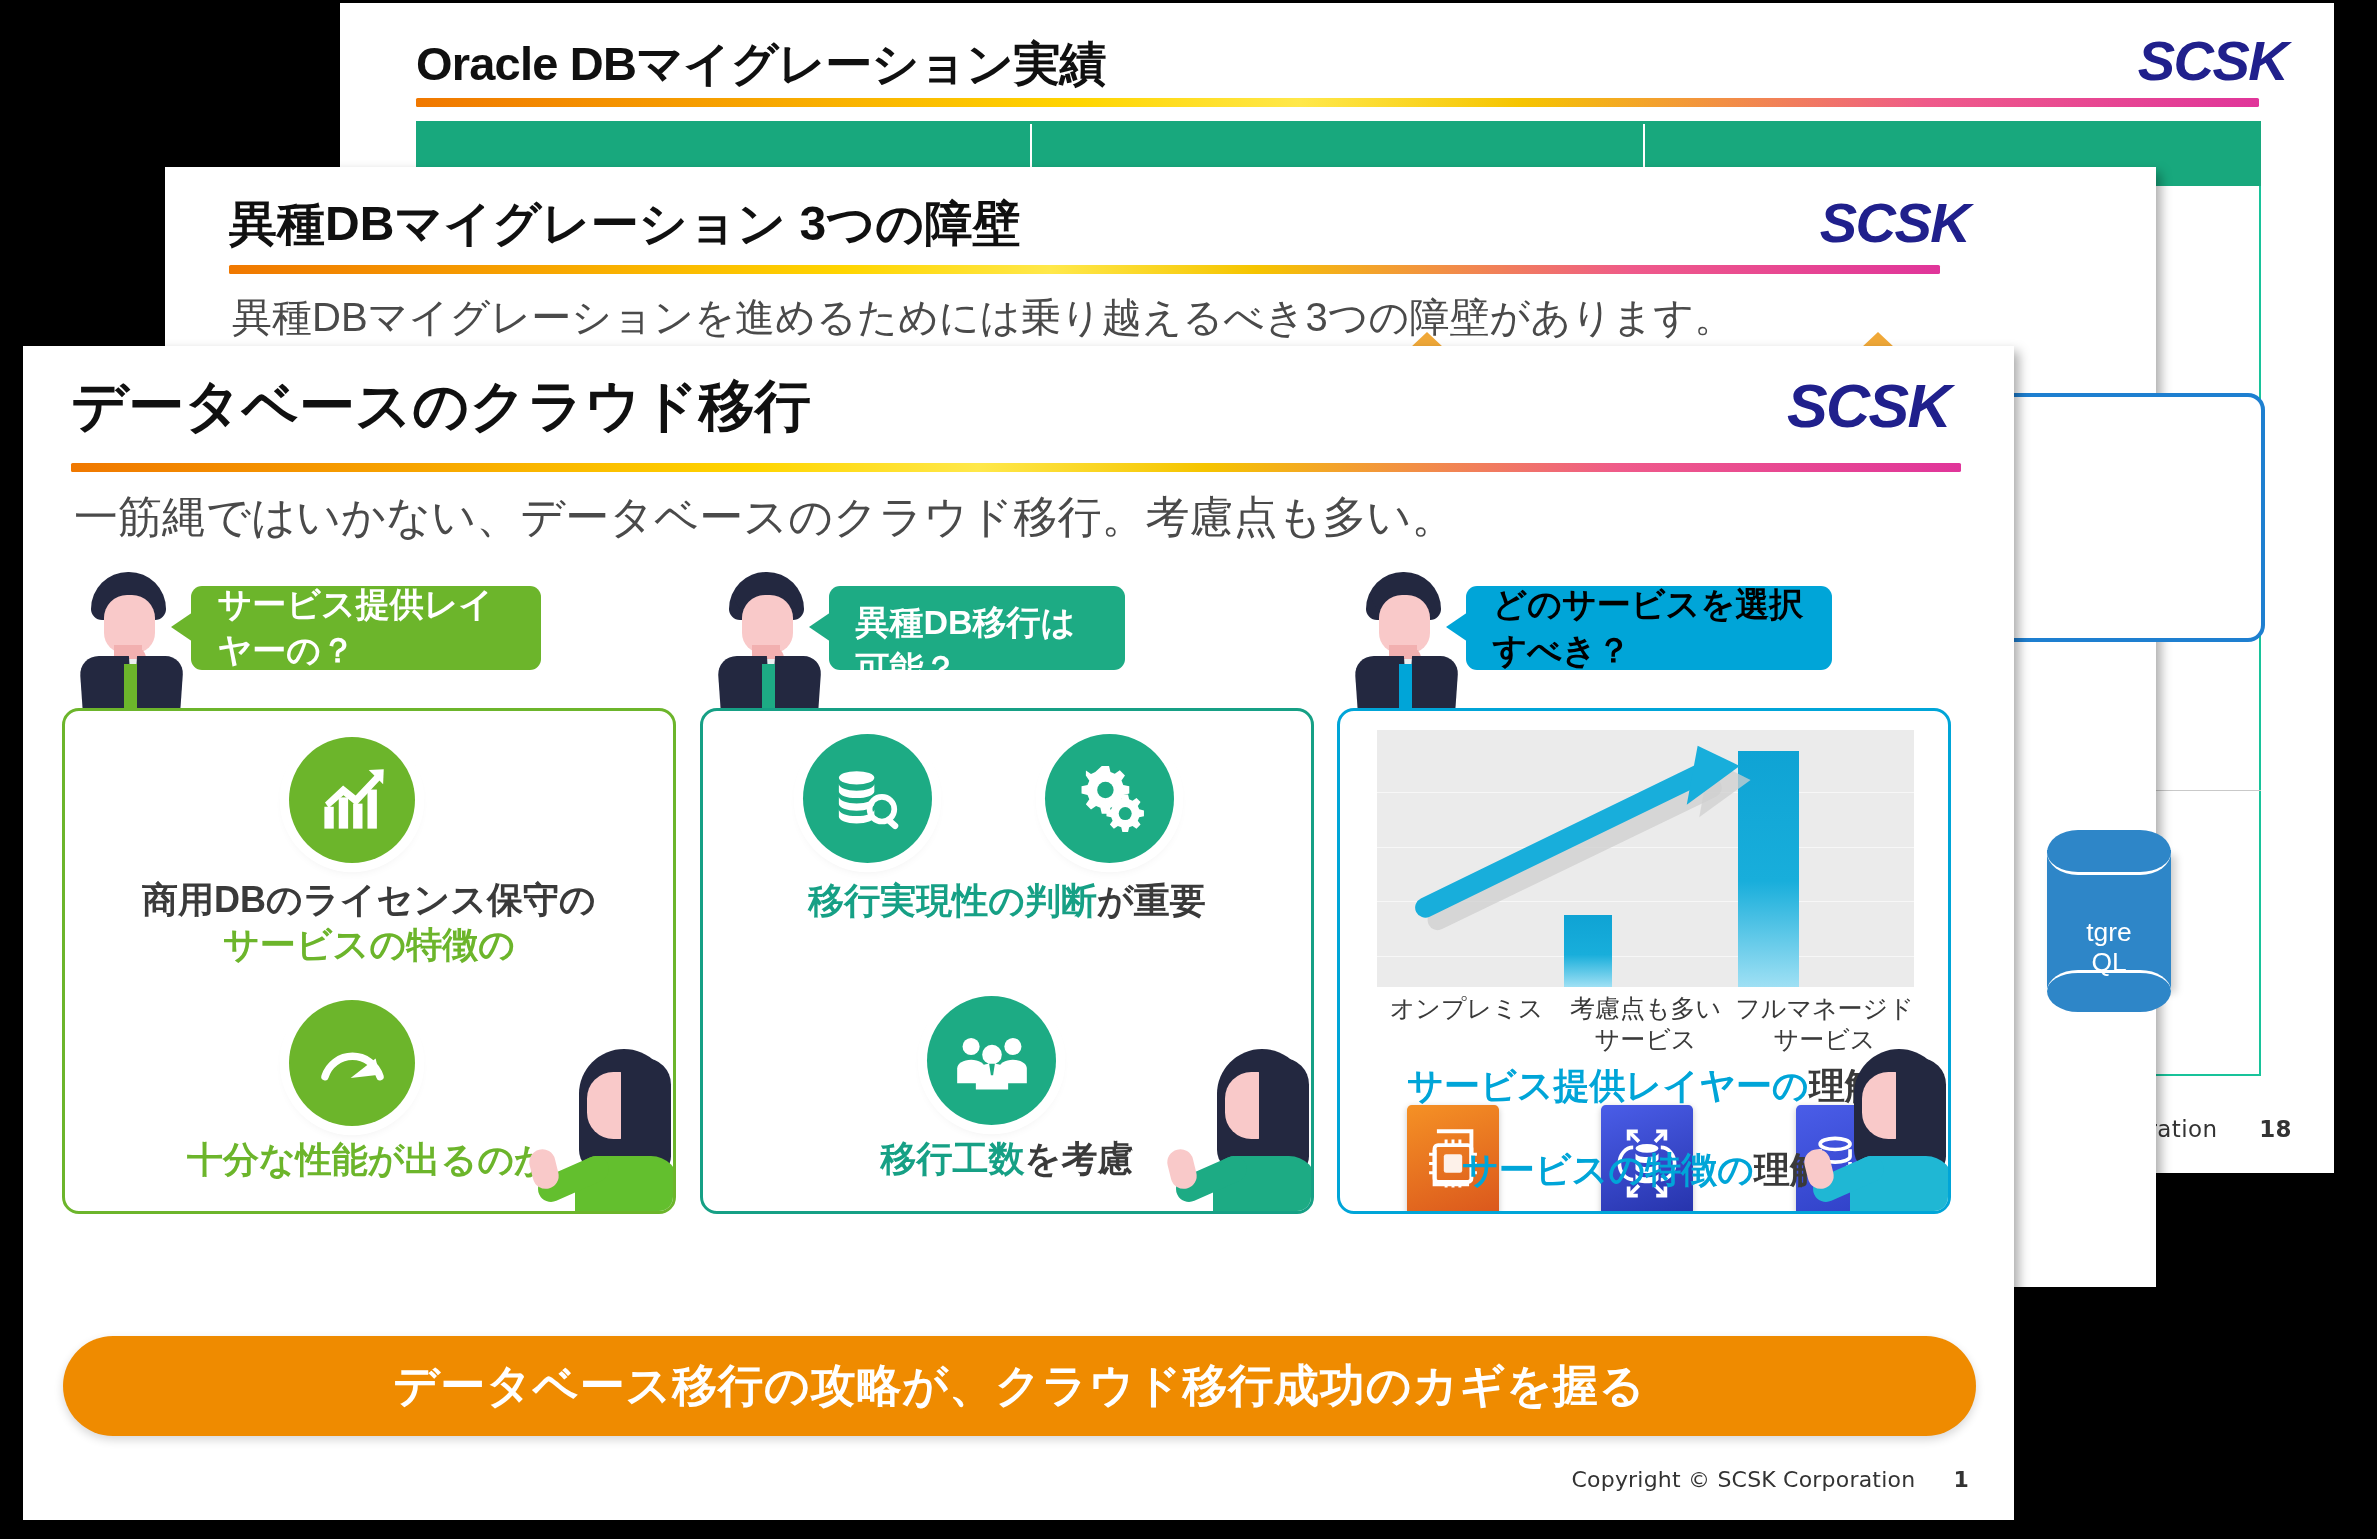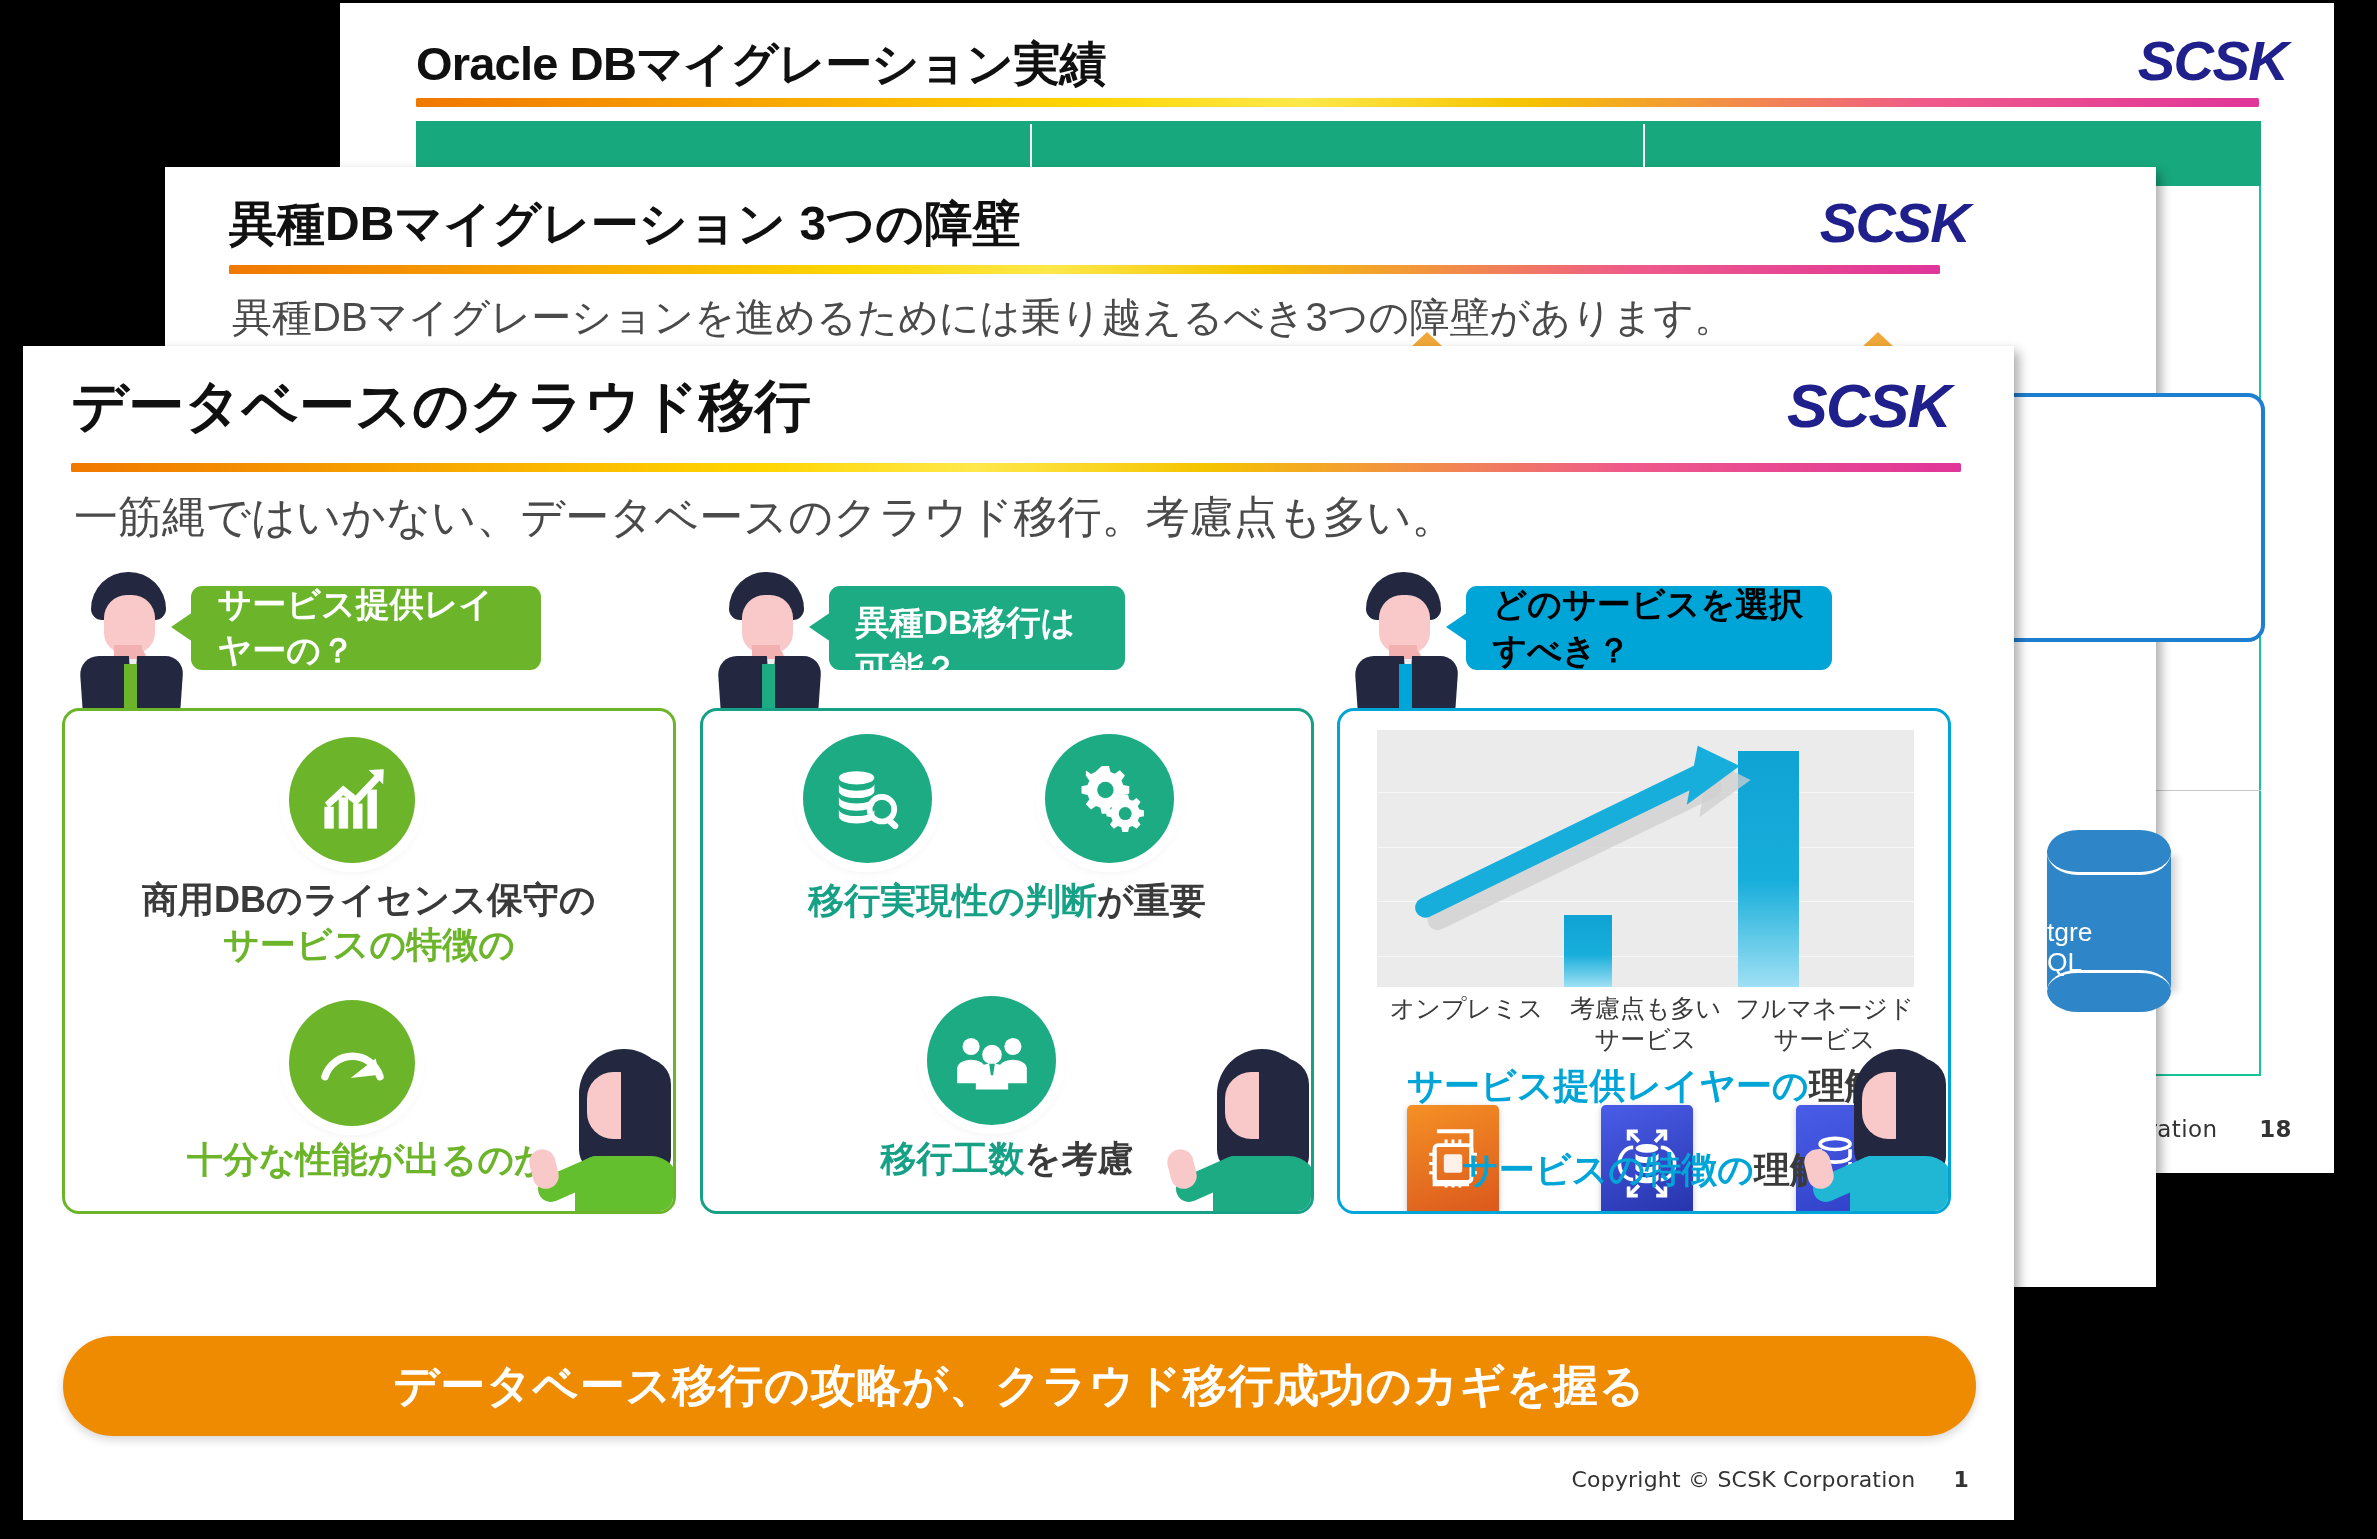--- a/index.html
+++ b/index.html
@@ -27,21 +27,21 @@
   .bk-cell{position:absolute;font-size:29.6px;line-height:1.42;color:#333;}
   #slide-back .foot{position:absolute;right:42px;bottom:31px;font-size:23px;color:#333;
     font-family:"DejaVu Sans",sans-serif;letter-spacing:0.4px;}
   #slide-back .foot .pg{margin-left:34px;font-weight:bold;}
   .blue-box{position:absolute;border:4.7px solid #1e7fd0;border-radius:17px;background:#fff;}
   .pg-cyl{position:absolute;width:124px;height:179px;}
   .pg-cyl .body{position:absolute;left:0;top:20px;width:124px;height:138px;background:#2e86c8;
      box-shadow:4.7px 4.7px 7.8px rgba(0,0,0,.18);}
   .pg-cyl .top{position:absolute;left:0;top:0;width:124px;height:42px;border-radius:50%/100%;background:#2e86c8;border-bottom:3.9px solid #fff;}
   .pg-cyl .bot{position:absolute;left:0;bottom:-3.1px;width:124px;height:39px;border-radius:50%/100%;background:#2e86c8;border-top:3.9px solid #fff;}
-  .pg-cyl .lbl{position:absolute;left:0;top:87px;width:124px;color:#fff;
+  .pg-cyl .lbl{position:absolute;left:0;top:87px;width:124px;text-align:center;color:#fff;
      font-size:26.4px;line-height:1.15;}
 
   
   #slide-mid{left:165px;top:167px;width:1991px;height:1120px;}
   #slide-mid .s-title{left:64px;top:25px;font-size:48px;}
   #slide-mid .scsk{right:187px;top:23px;font-size:56px;}
   #slide-mid .rule-grad{left:64px;top:98px;width:1711px;}
   #slide-mid .sub{position:absolute;left:67px;top:123px;font-size:40px;color:#4a4a4a;white-space:nowrap;}
   #slide-mid .foot{position:absolute;right:148px;bottom:64px;font-size:22px;color:#333;
     font-family:"DejaVu Sans",sans-serif;}

